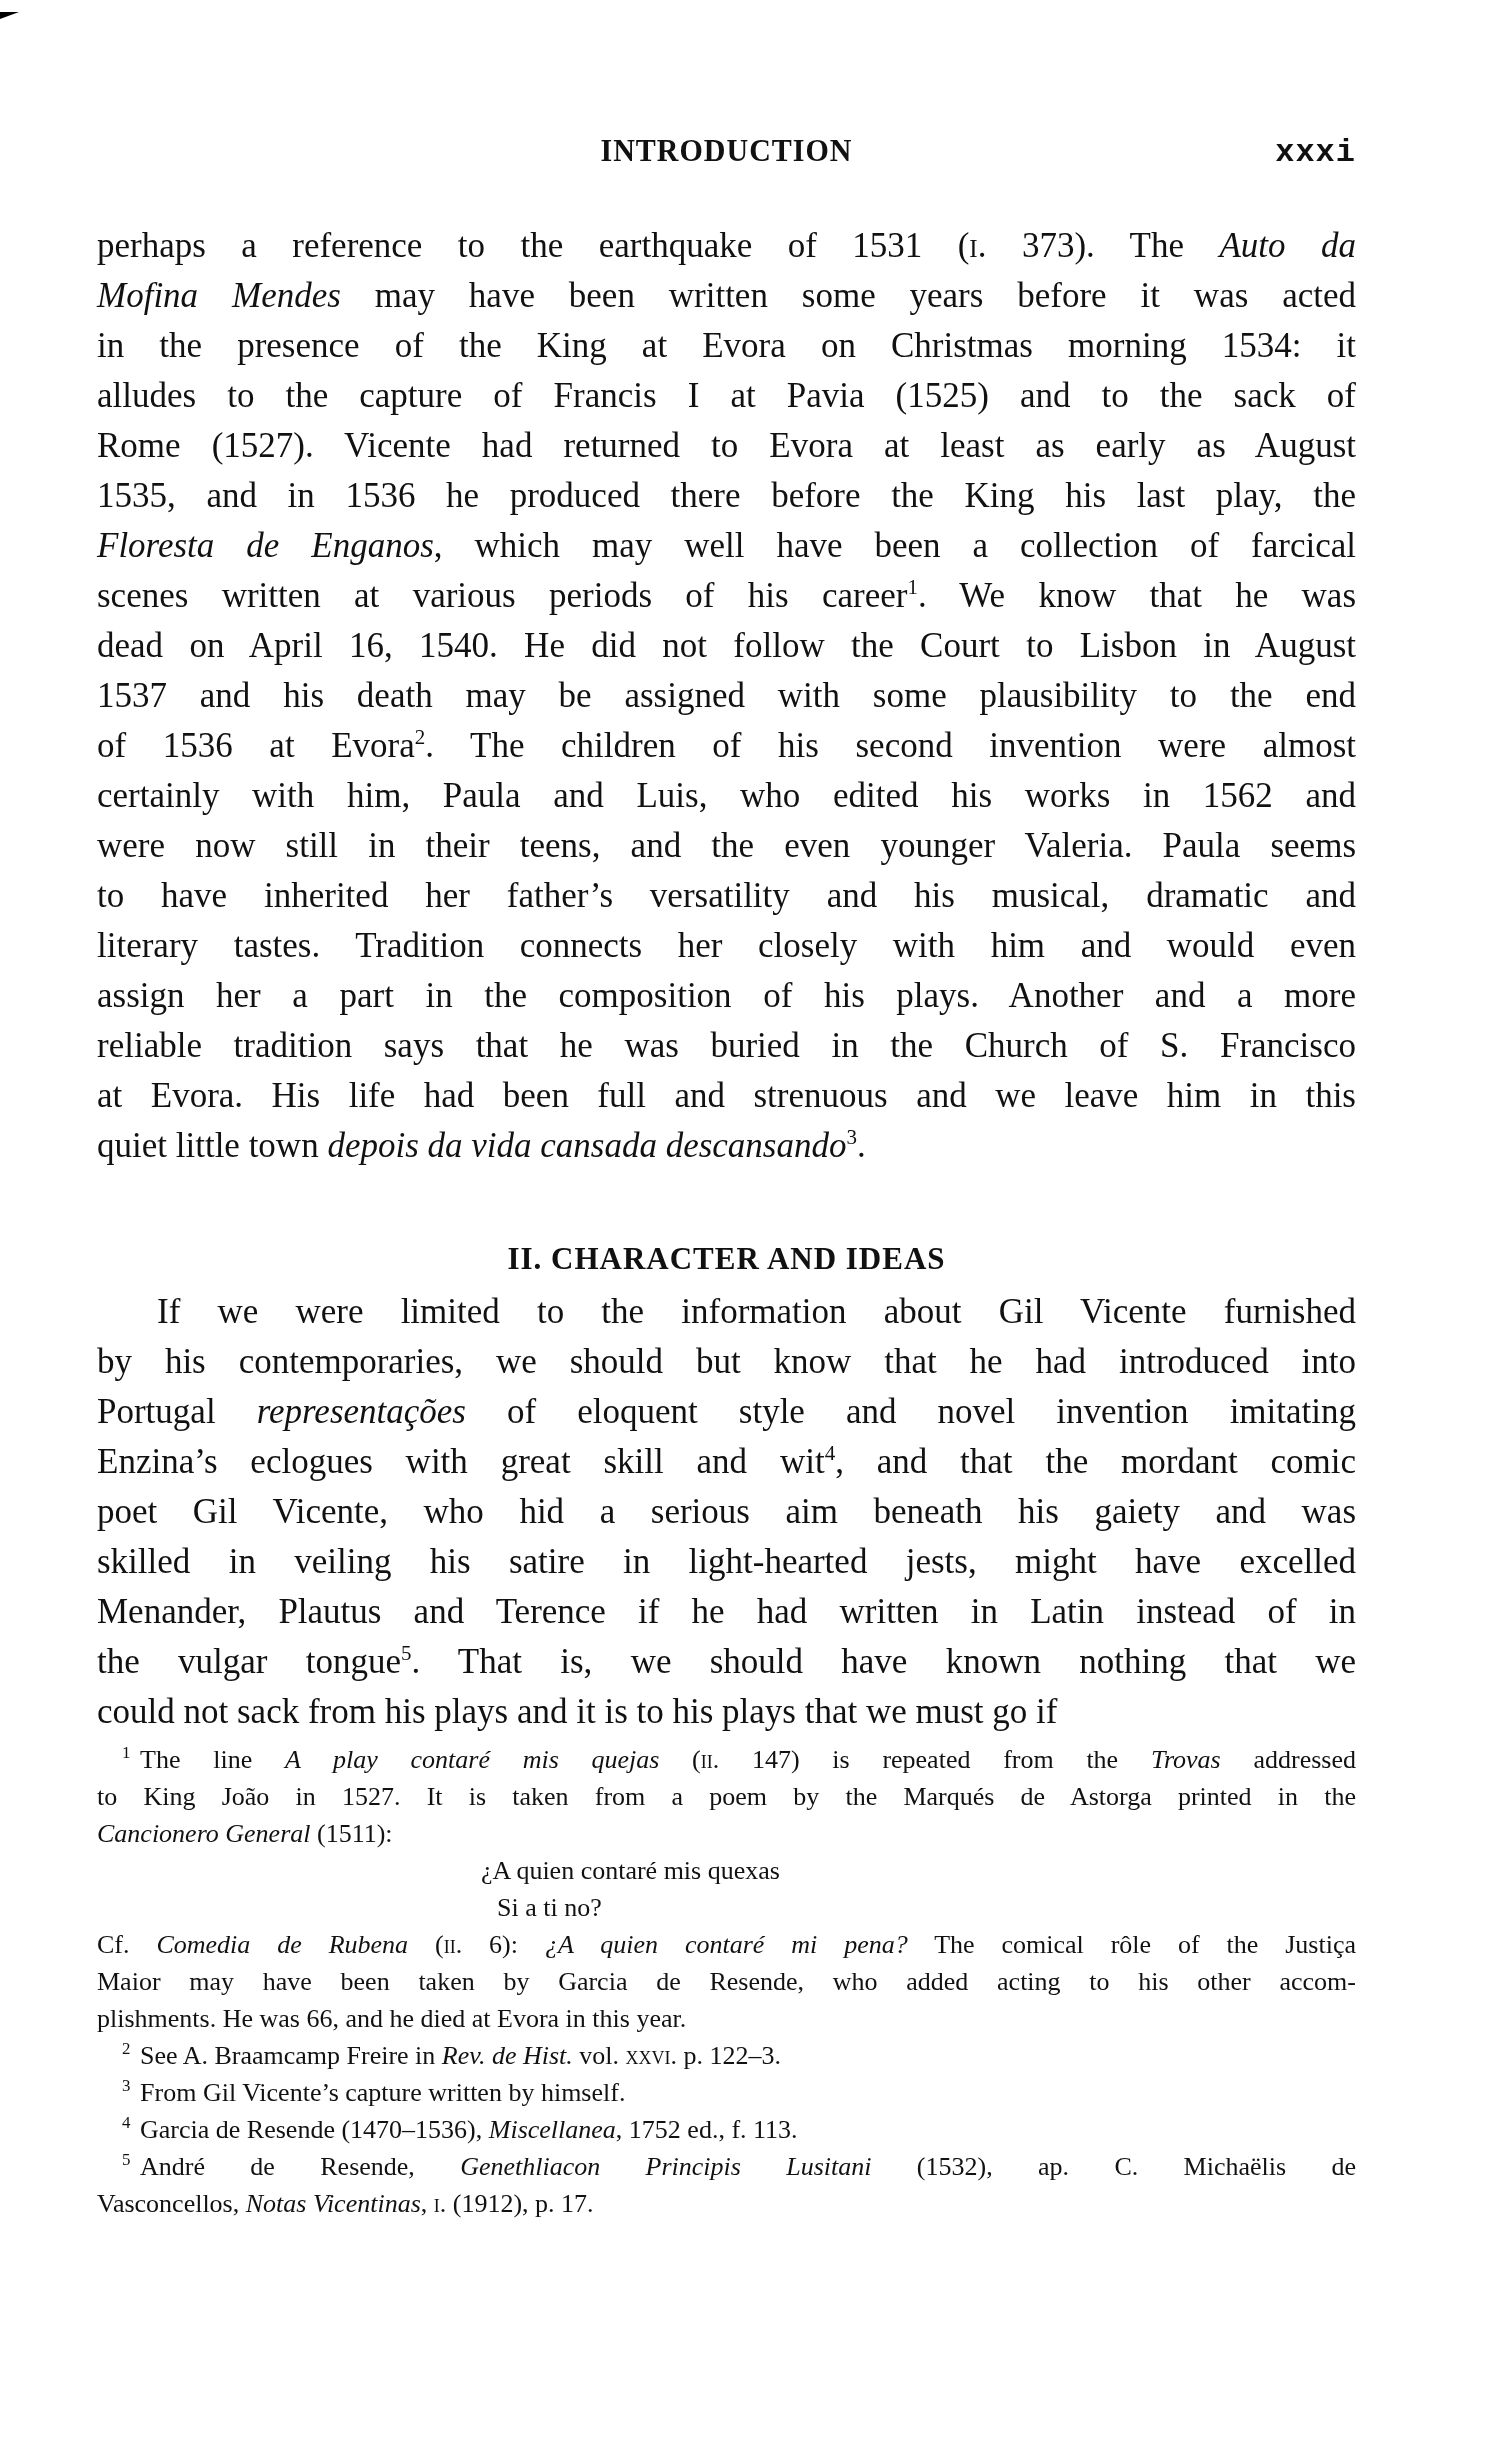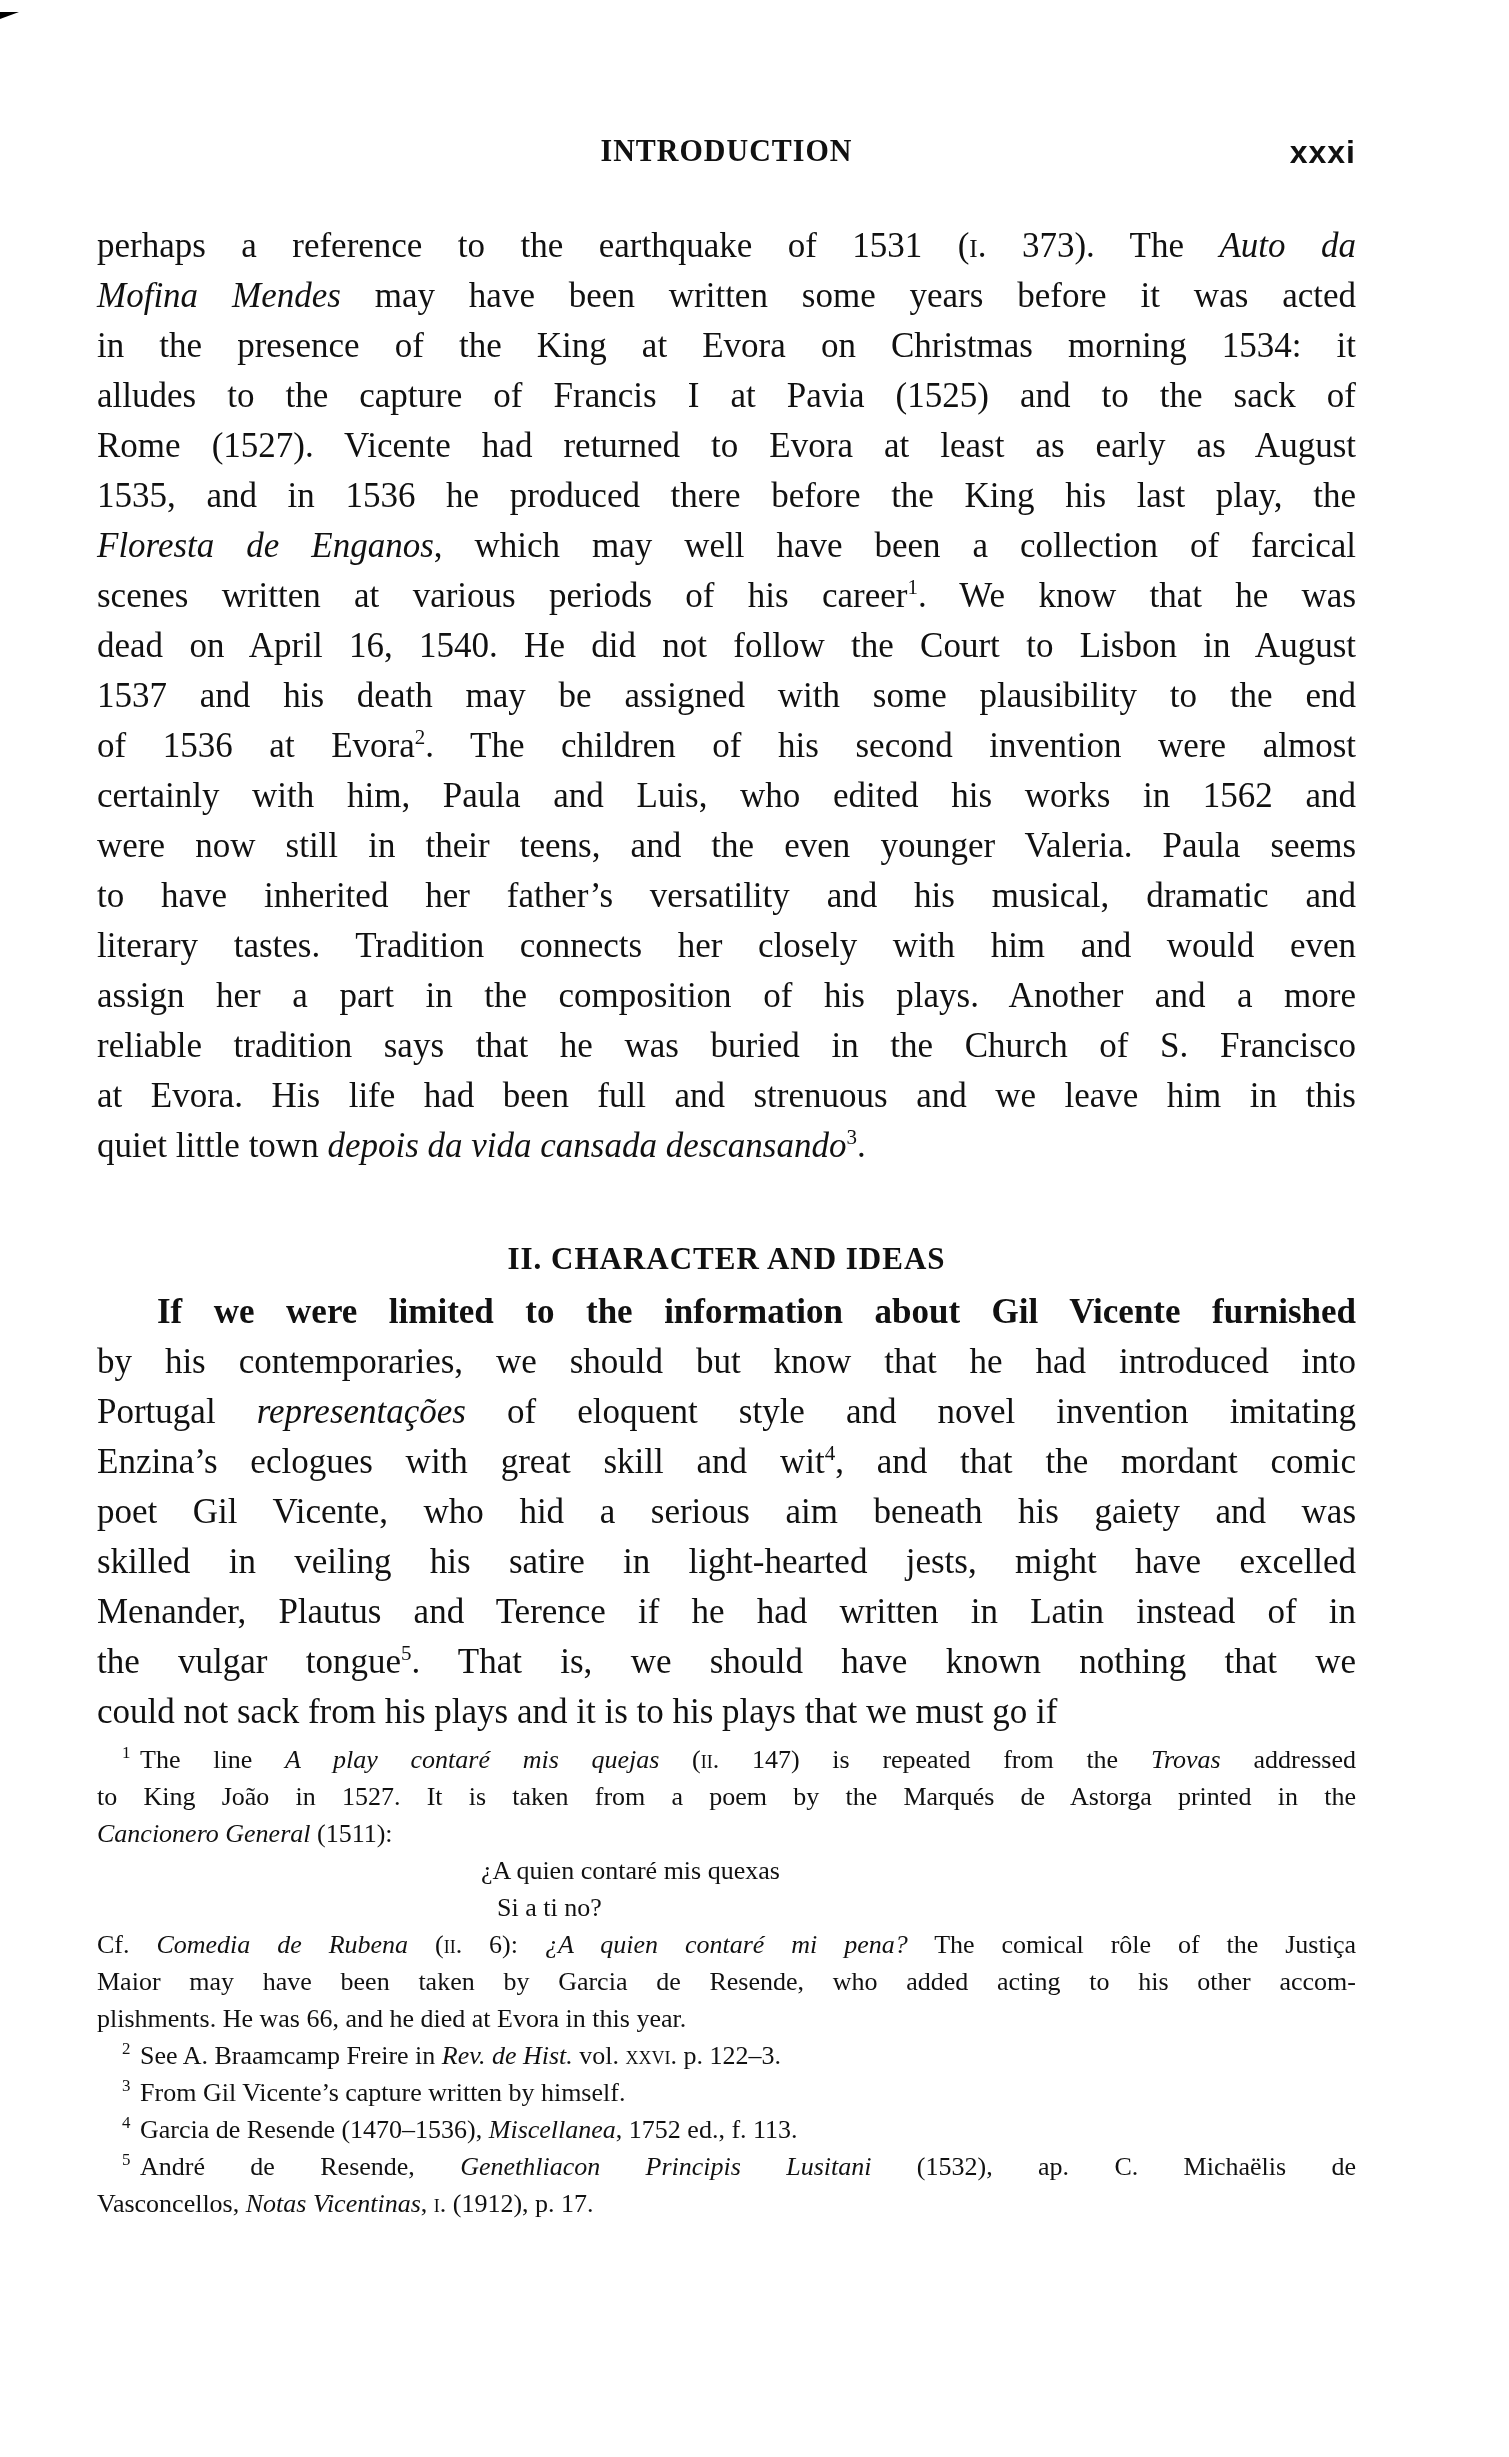--- a/index.html
+++ b/index.html
@@ -17,34 +17,34 @@
   }
   .running-title {
     position: absolute; left: 0; right: 0; text-align: center;
     font-size: 30px; letter-spacing: 1px; font-weight: bold;
     font-family: "Liberation Serif", "DejaVu Serif", serif;
     transform: scaleY(1.05);
   }
   .folio {
     position: absolute; right: 0; top: 0;
     font-size: 32px; font-weight: bold; letter-spacing: 1px;
-    font-family: Liberation Sans, sans-serif;
+    font-family: Liberation Mono, monospace;
   }
   .body-text {
     position: absolute; left: 97px; top: 221px; width: 1259px;
     font-size: 35px; line-height: 50px;
     font-family: "Liberation Serif", "DejaVu Serif", serif;
   }
   .line {
     display: block; white-space: nowrap;
     text-align: justify; text-align-last: justify;
     height: 50px;
   }
   .line.last { text-align-last: left; }
-  .line.indent { padding-left: 60px; font-weight: bold; }
+  .line.indent { padding-left: 60px; }
   .section-heading {
     position: absolute; top: 1215px; left: 97px; width: 1259px;
     text-align: center; font-size: 31px; letter-spacing: 1px;
     font-family: "Liberation Serif", "DejaVu Serif", serif;
   }
   .body-text-2 { top: 1287px; }
   .footnotes {
     position: absolute; left: 97px; top: 1741px; width: 1259px;
     font-size: 26px; line-height: 37px;
     font-family: "Liberation Serif", "DejaVu Serif", serif;

